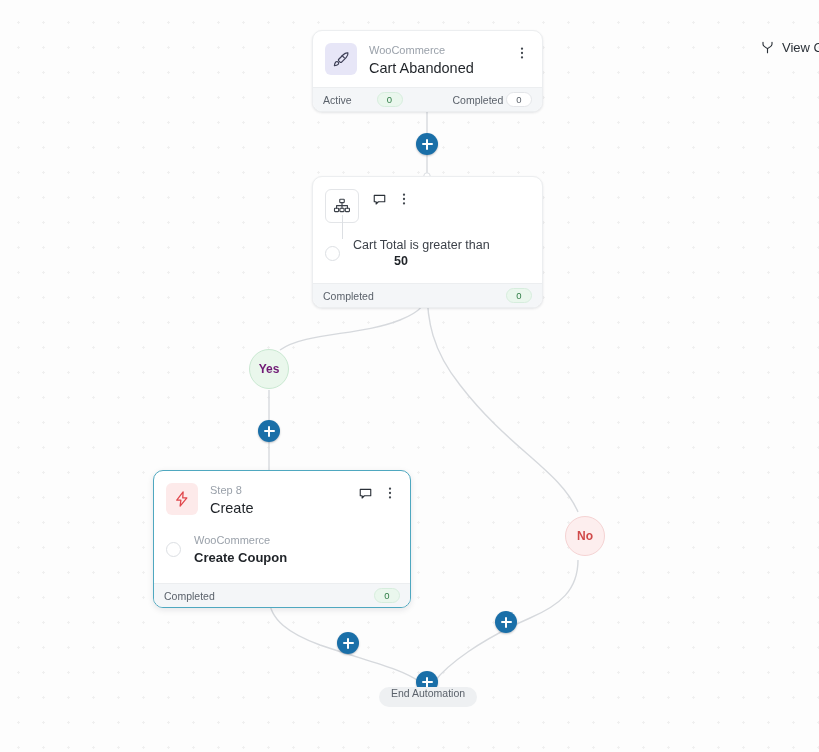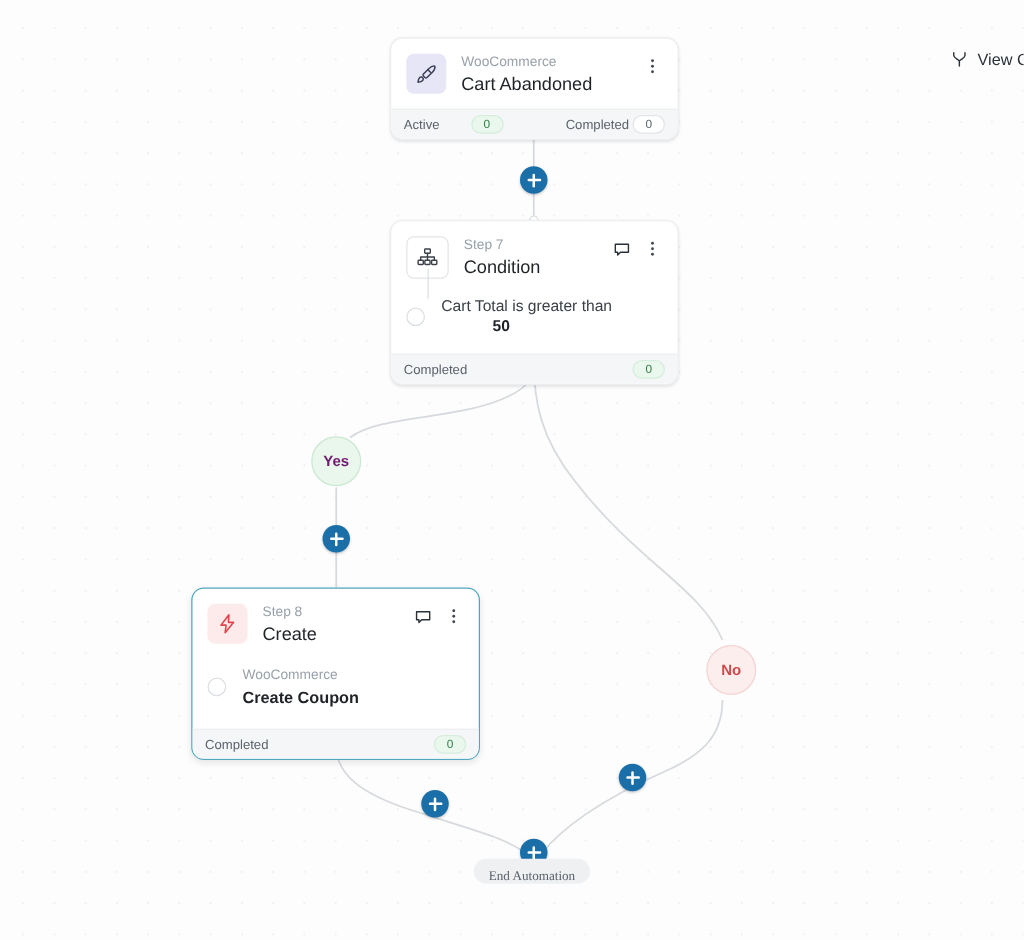--- a/index.html
+++ b/index.html
@@ -220,27 +220,26 @@
   .plus-btn::before { width: 11px; height: 2.4px; }
   .plus-btn::after  { width: 2.4px; height: 11px; }
 
   
   .end-pill {
     position: absolute;
     background: #eef0f2;
     border-radius: 11px;
     height: 20px;
     display: flex;
-    align-items: flex-end;
+    align-items: flex-start;
     justify-content: center;
     padding: 0 12px;
     font-size: 10.5px;
     color: #5b626b;
     white-space: nowrap;
-    font-family: Liberation Serif, serif;
   }
 
   
   .view-toolbar {
     position: absolute;
     display: flex;
     align-items: center;
     gap: 7px;
     font-size: 13px;
     color: #2b3138;
@@ -321,24 +320,20 @@
         <svg width="18" height="18" viewBox="0 0 24 24" fill="none" stroke="#3c4149" stroke-width="1.5" stroke-linecap="round" stroke-linejoin="round">
           <rect x="9" y="3" width="6" height="4.5" rx="0.8"></rect>
           <rect x="2" y="15" width="5.5" height="4.5" rx="0.8"></rect>
           <rect x="9.2" y="15" width="5.5" height="4.5" rx="0.8"></rect>
           <rect x="16.4" y="15" width="5.5" height="4.5" rx="0.8"></rect>
           <path d="M12 7.5v4"></path>
           <path d="M4.75 15v-3.5h14.5V15"></path>
           <path d="M12 11.5V15"></path>
         </svg>
       </div>
-      <div class="card-titles">
-        <div class="card-eyebrow">Step 7</div>
-        <div class="card-title">Condition</div>
-      </div>
       <div class="head-tools">
         <div class="icon-btn">
           <svg width="15" height="15" viewBox="0 0 20 20" fill="none" stroke="#2b3138" stroke-width="1.5" stroke-linejoin="round">
             <path d="M3 4.5h14v8.5H8.5L5.5 16v-3H3z"></path>
           </svg>
         </div>
         <div class="icon-btn">
           <svg width="14" height="14" viewBox="0 0 16 16" fill="#42484f">
             <circle cx="8" cy="3" r="1.3"></circle>
               <circle cx="8" cy="8" r="1.3"></circle>
@@ -354,21 +349,21 @@
         <span>Cart Total is greater than </span><b>50</b>
       </div>
     </div>
     <div class="card-footer">
       <span class="footer-label">Completed</span>
       <span class="footer-spacer"></span>
       <span class="badge green">0</span>
     </div>
   </div>
 
-  <div class="node-card selected" style="left:153px; top:470px; width:231px;">
+  <div class="node-card selected" style="left:153px; top:470px; width:258px;">
     <div class="card-head">
       <div class="card-icon rose">
         <svg width="18" height="18" viewBox="0 0 24 24" fill="none" stroke="#e0474c" stroke-width="1.7" stroke-linecap="round" stroke-linejoin="round">
           <path d="M13.5 2.5L5 13.5h5.5L9.5 21.5 18.5 10.5H13z"></path>
         </svg>
       </div>
       <div class="card-titles">
         <div class="card-eyebrow">Step 8</div>
         <div class="card-title">Create</div>
       </div>

